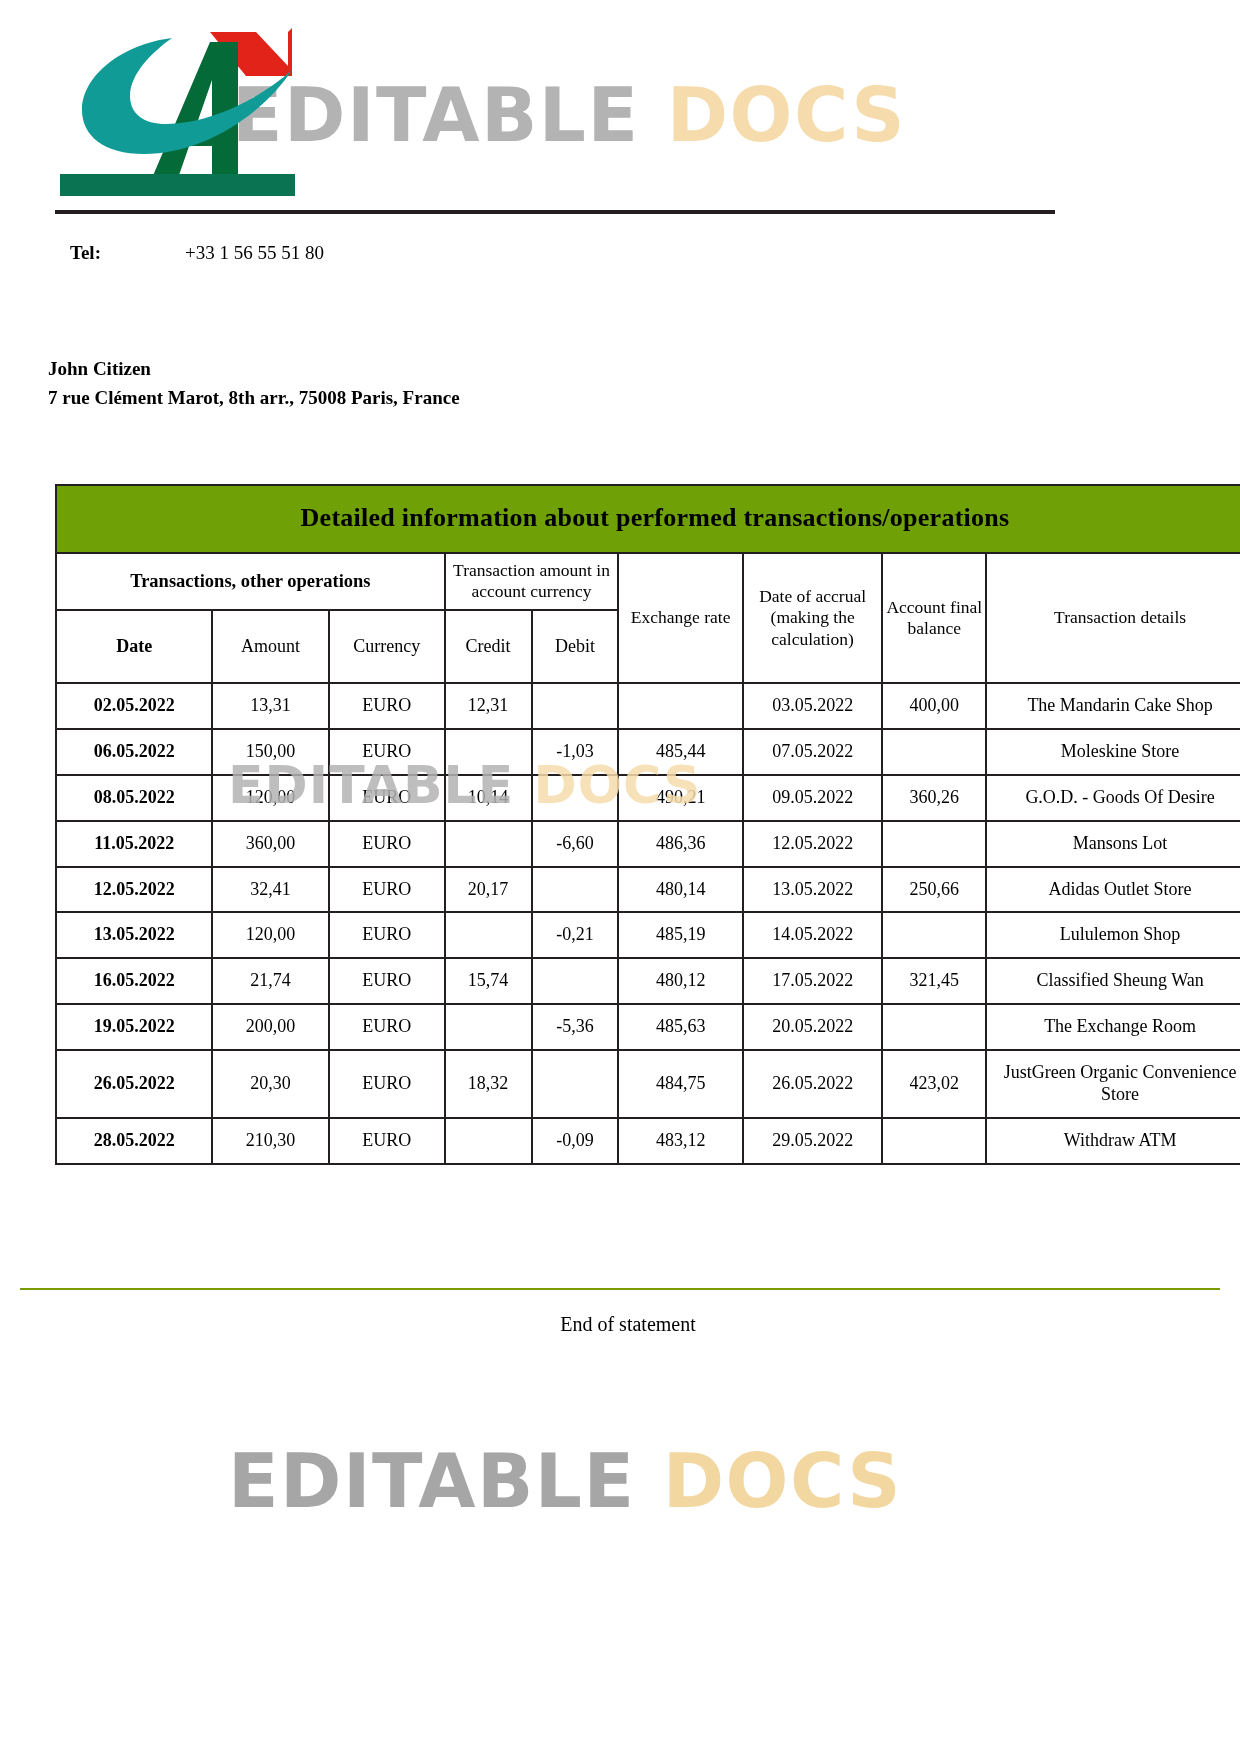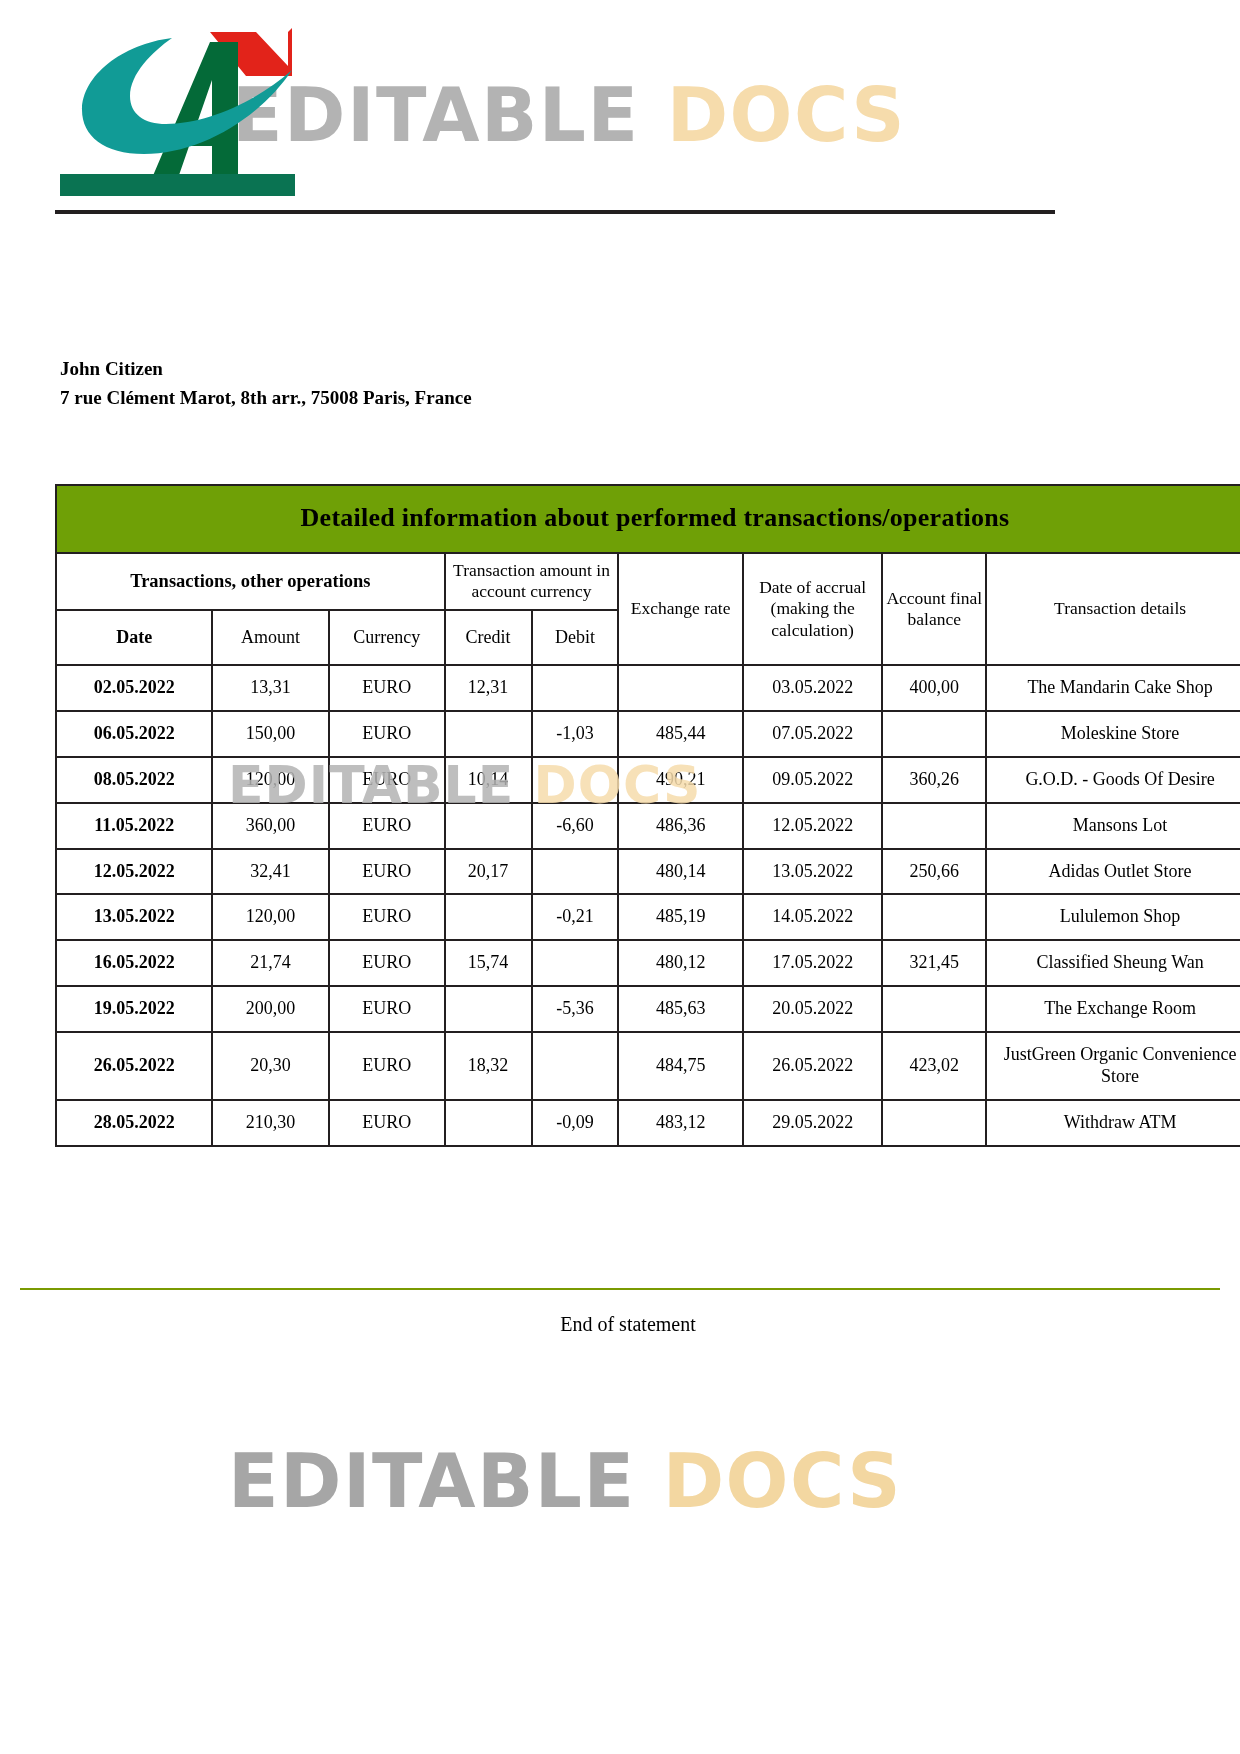--- a/index.html
+++ b/index.html
@@ -111,21 +111,21 @@
     font-weight: bold;
     font-size: 19px;
   }
   .bank-value {
     font-size: 19px;
   }
 
   
   .cust-block {
     position: absolute;
-    left: 60px;
+    left: 48px;
     top: 355px;
     z-index: 3;
   }
   .cust-name {
     font-weight: bold;
     font-size: 19px;
     line-height: 1.5;
   }
   .cust-addr {
     font-weight: bold;
@@ -167,21 +167,21 @@
     line-height: 1.22;
     margin-top: 36px;
   }
   th.grp.bold {
     font-weight: bold;
     font-size: 18.5px;
   }
   th.sub {
     font-size: 18px;
     font-weight: normal;
-    padding: 16px 3px;
+    padding: 25px 3px;
     margin-top: 20px;
   }
   th.sub.bold { font-weight: bold; }
 
   table.stmt td {
     font-size: 18px;
     padding: 11px 4px;
     line-height: 1.22;
   }
   td.date-cell {
@@ -231,20 +231,24 @@
       <path d="M118 160 L92 160 L150 24 L178 24 L178 160 L152 160 L152 128 L128 128 L128 106 L152 106 L152 62 Z" fill="#046a38"></path>
       <path d="M232 52 C200 100 140 136 84 136 C44 136 22 118 22 92 C22 58 62 26 112 20
                C92 34 70 56 70 78 C70 96 84 106 106 106 C146 106 196 84 232 52 Z" fill="#119b96"></path>
     </svg>
   </div>
   <div class="logo-bar"></div>
 
   <div class="hr-dark"></div>
 
   <div class="bank-block">
+    <div class="bank-row">
+      <div class="bank-label">Tel:</div>
+      <div class="bank-value">+33 1 56 55 51 80</div>
+    </div>
   </div>
 
   <div class="cust-block">
     <div class="cust-name">John Citizen</div>
     <div class="cust-addr">7 rue Clément Marot, 8th arr., 75008 Paris, France</div>
   </div>
 
   <div class="wm wm-mid">
     <span class="ed">EDITABLE</span>
     <span class="dc">DOCS</span>

